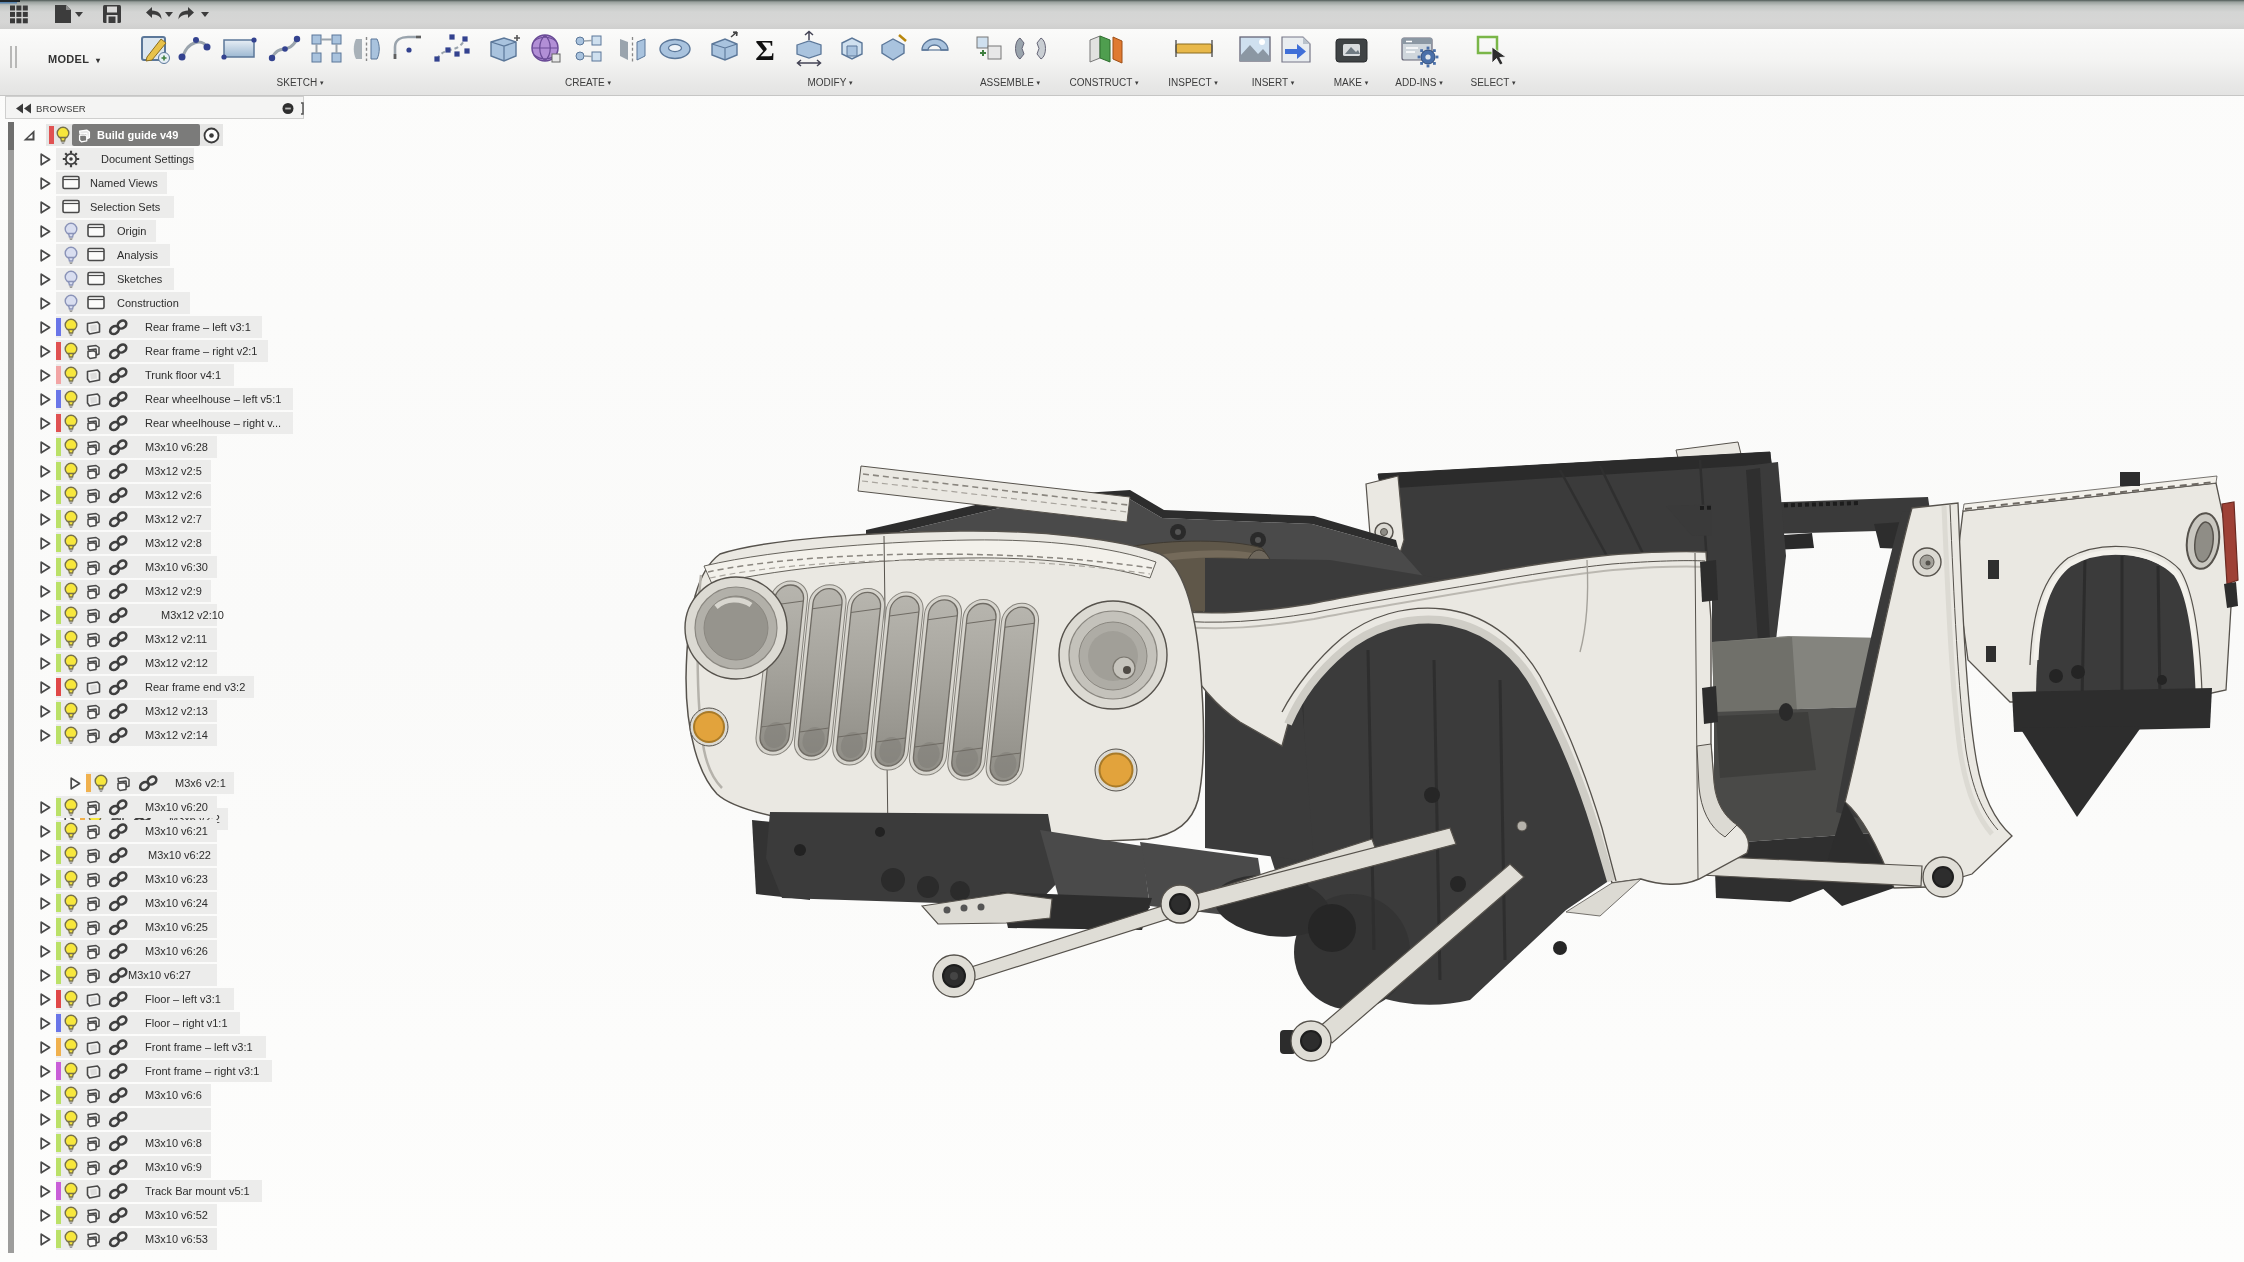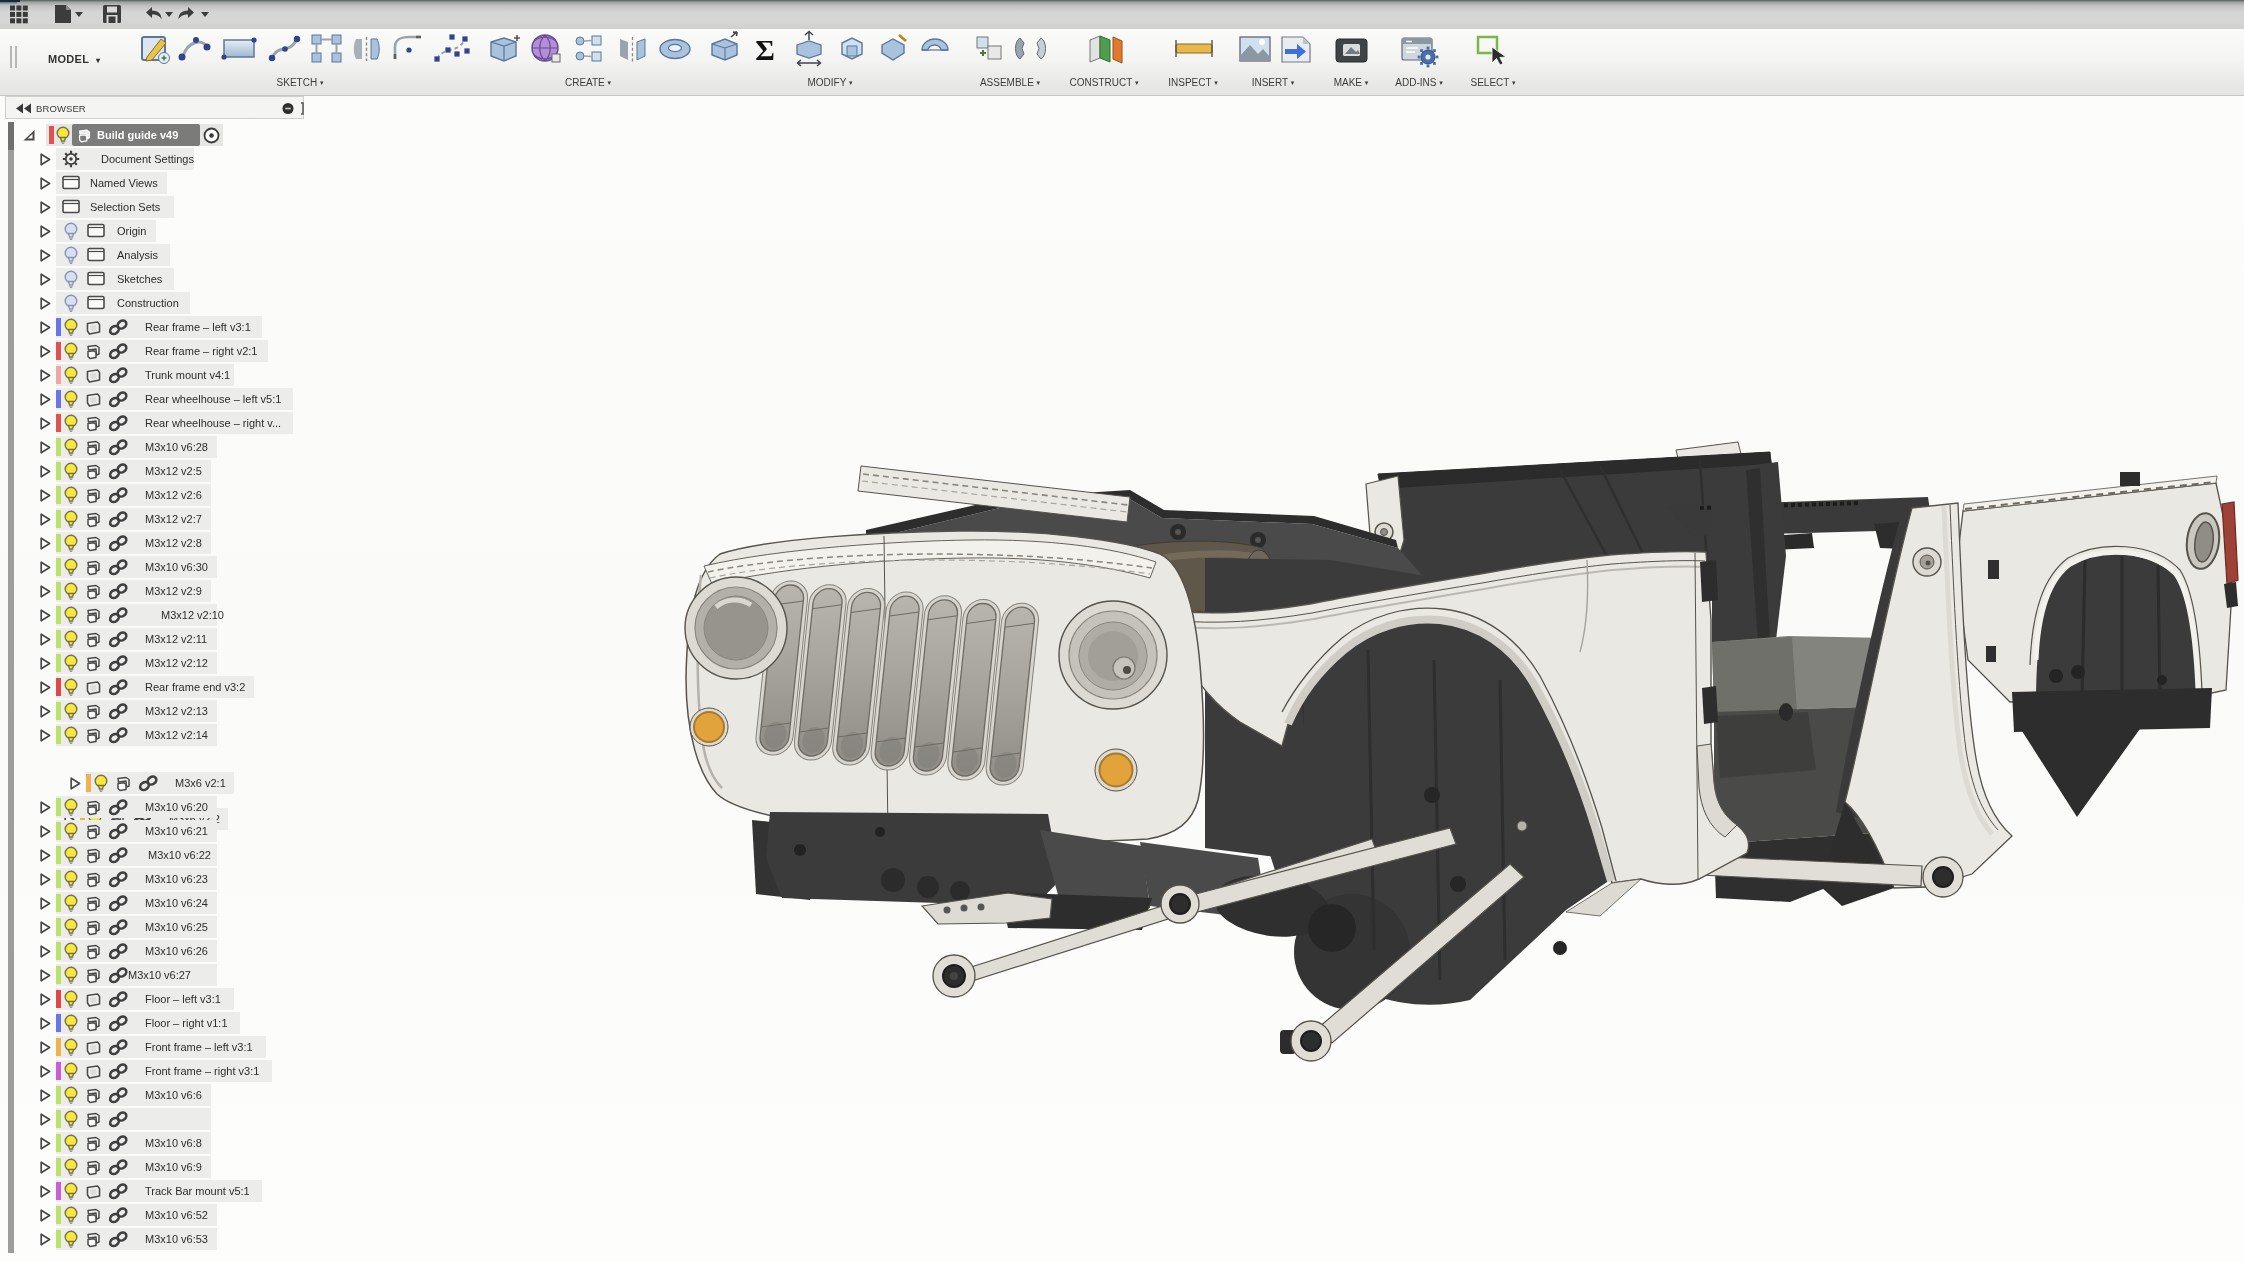--- a/index.html
+++ b/index.html
@@ -571,21 +571,21 @@
         <svg class="ric" style="left:84px;top:3px;" width="19" height="19" viewBox="0 0 19 19">
           <path d="M3.5 5.5 L13.5 4 L15.5 6.5 L15.5 14 L5.5 16 L3.5 13 Z" fill="#f4f4f3" stroke="#4a4a4a" stroke-width="1.6" stroke-linejoin="round"></path>
           <path d="M6 7.5 L12.5 6.6 L13 12.5 L7 13.5 Z" fill="#dddddc"></path>
         </svg>
         <svg class="ric" style="left:108px;top:4px;" width="21" height="17" viewBox="0 0 21 17">
           <g stroke="#3f3f3f" fill="none" stroke-width="2.6">
             <ellipse cx="6.5" cy="11" rx="4.6" ry="3.6" transform="rotate(-35 6.5 11)"></ellipse>
             <ellipse cx="14" cy="5.6" rx="4.6" ry="3.6" transform="rotate(-35 14 5.6)"></ellipse>
           </g>
         </svg>
-        <div class="rtxt" style="left:145px;">Trunk mount v4:1</div>
+        <div class="rtxt" style="left:145px;">Trunk floor v4:1</div>
       </div>
       <div class="row" style="top:264px;width:330px;">
         <div class="rbg" style="left:56px;width:237px;"></div>
         <svg class="ric" style="left:40px;top:6px;" width="11" height="13" viewBox="0 0 11 13">
           <path d="M1.2 1.2 L9.6 6.5 L1.2 11.8 Z" fill="#fcfcfc" stroke="#4a4a4a" stroke-width="1.7" stroke-linejoin="round"></path>
         </svg>
         <div class="cbar" style="background:#6a76e8;"></div>
         <svg class="ric" style="left:63px;top:3px;" width="16" height="19" viewBox="0 0 16 19">
           <circle cx="8" cy="7" r="5.8" fill="#f7e73c" stroke="#77714a" stroke-width="1.4"></circle>
           <path d="M5.6 11.5 L10.4 11.5 L9.6 15 L6.4 15 Z" fill="#f7e73c" stroke="#77714a" stroke-width="1.3"></path>

